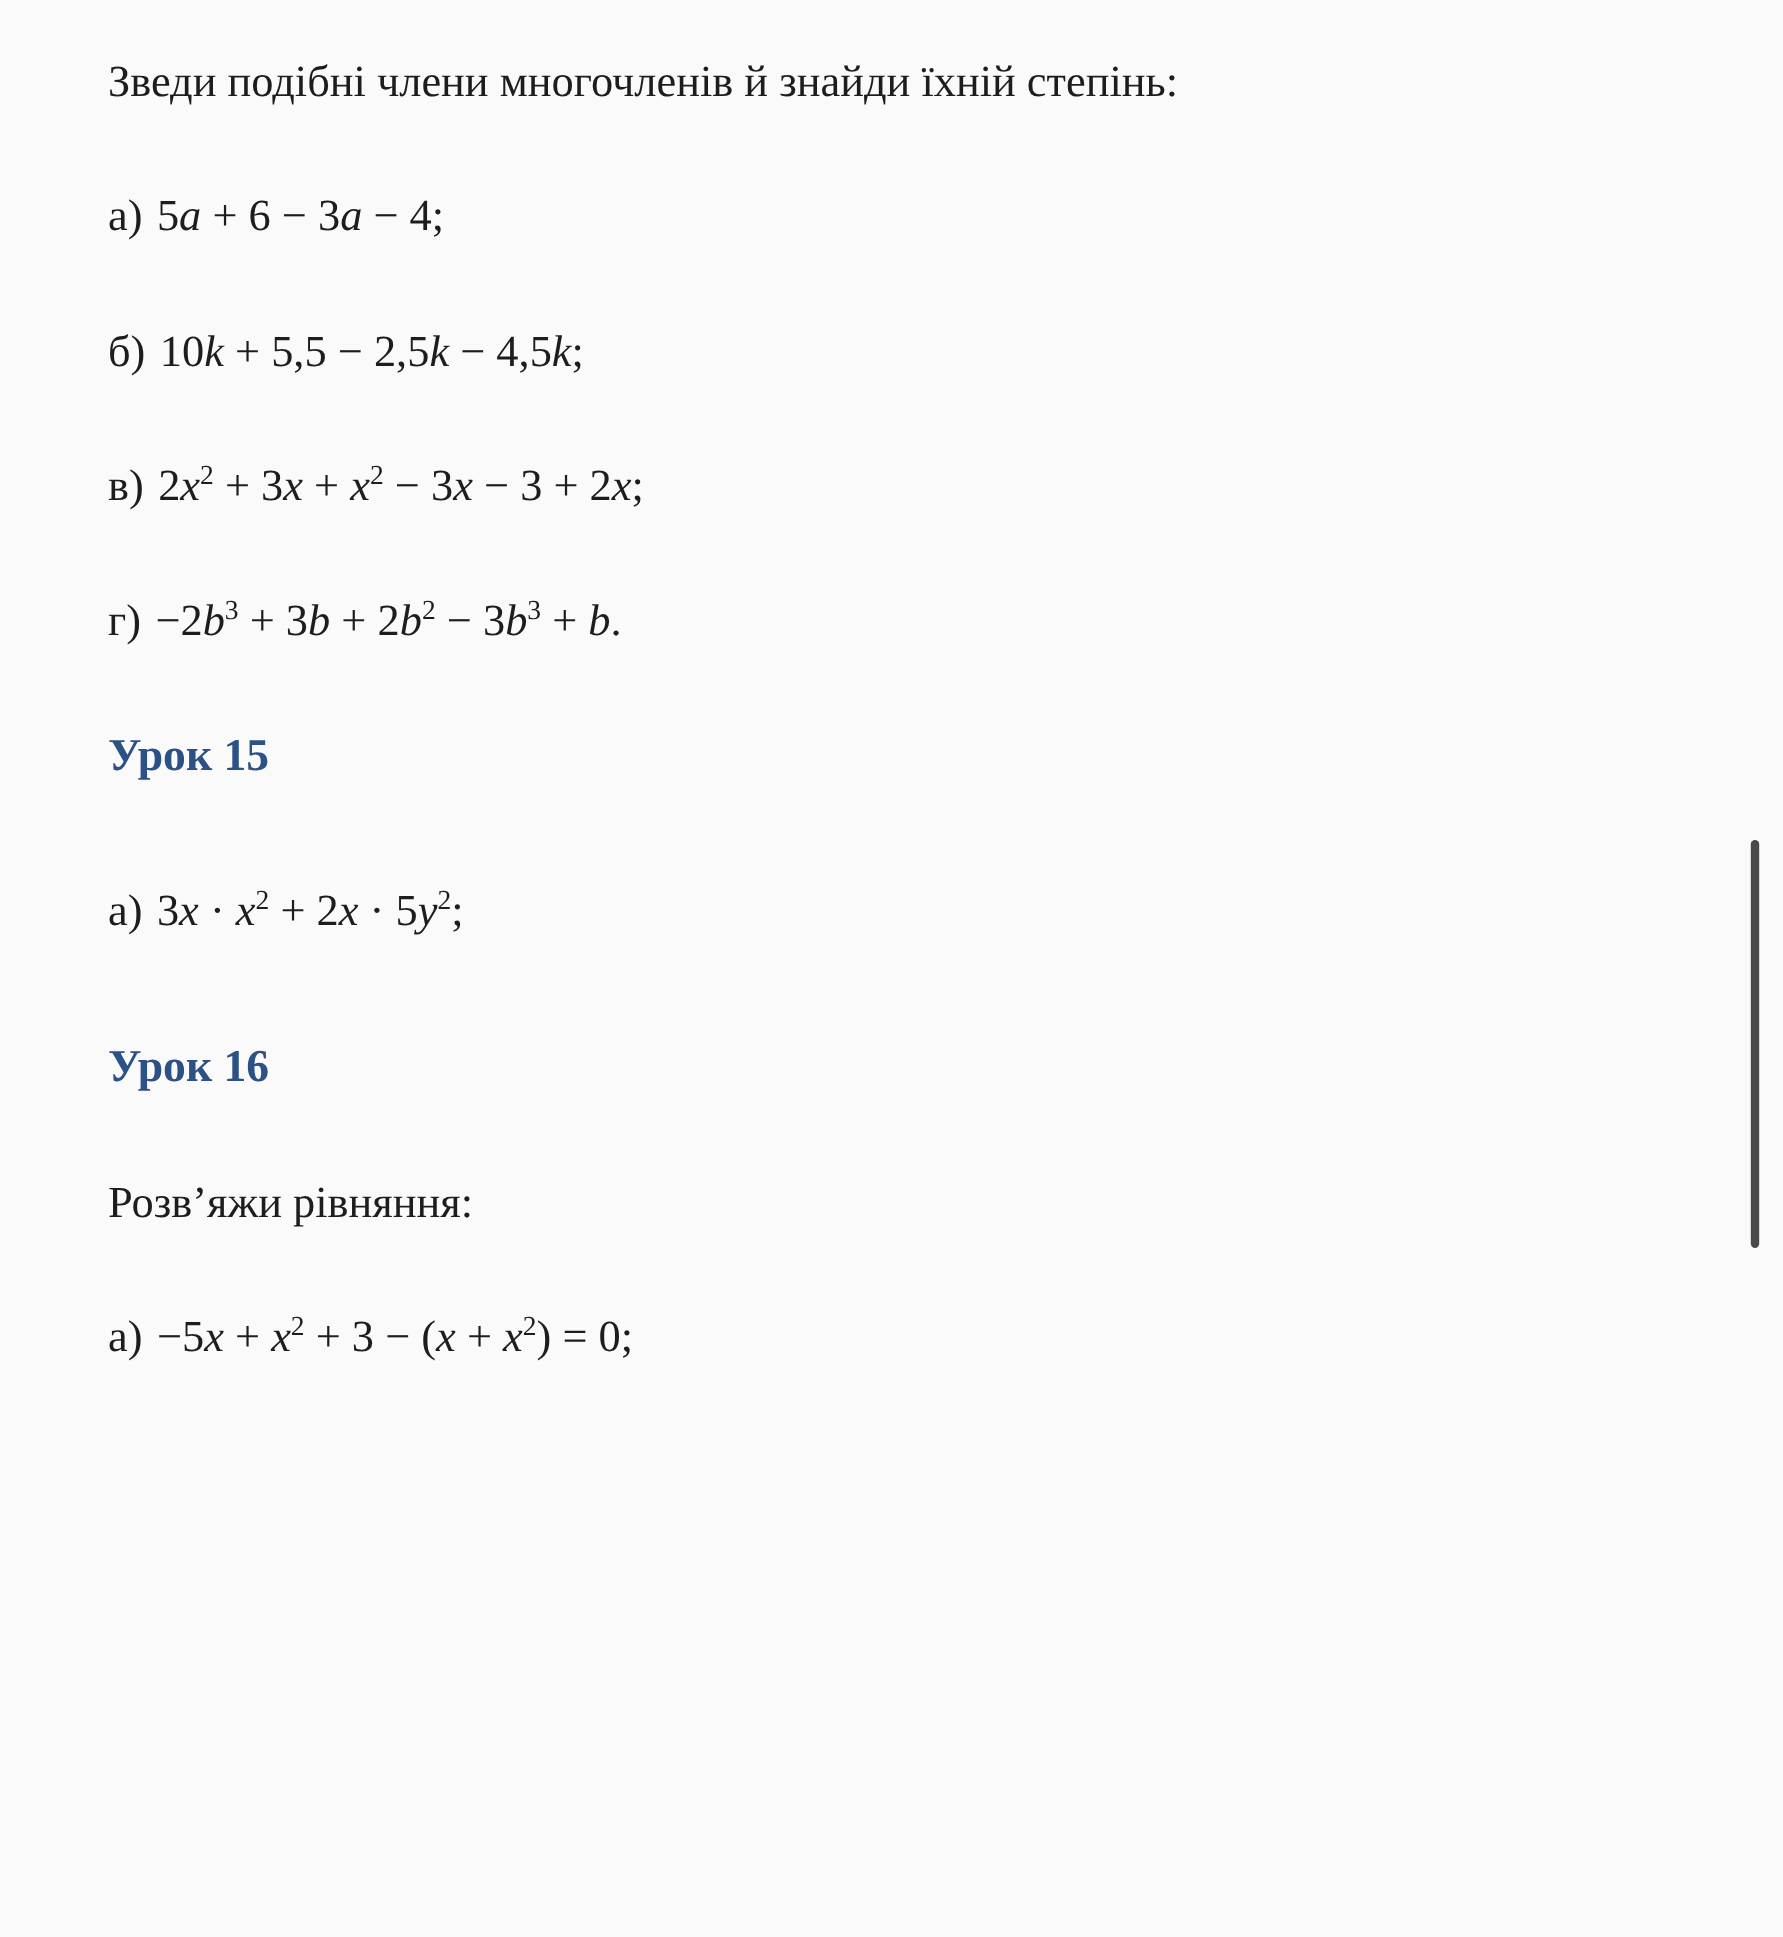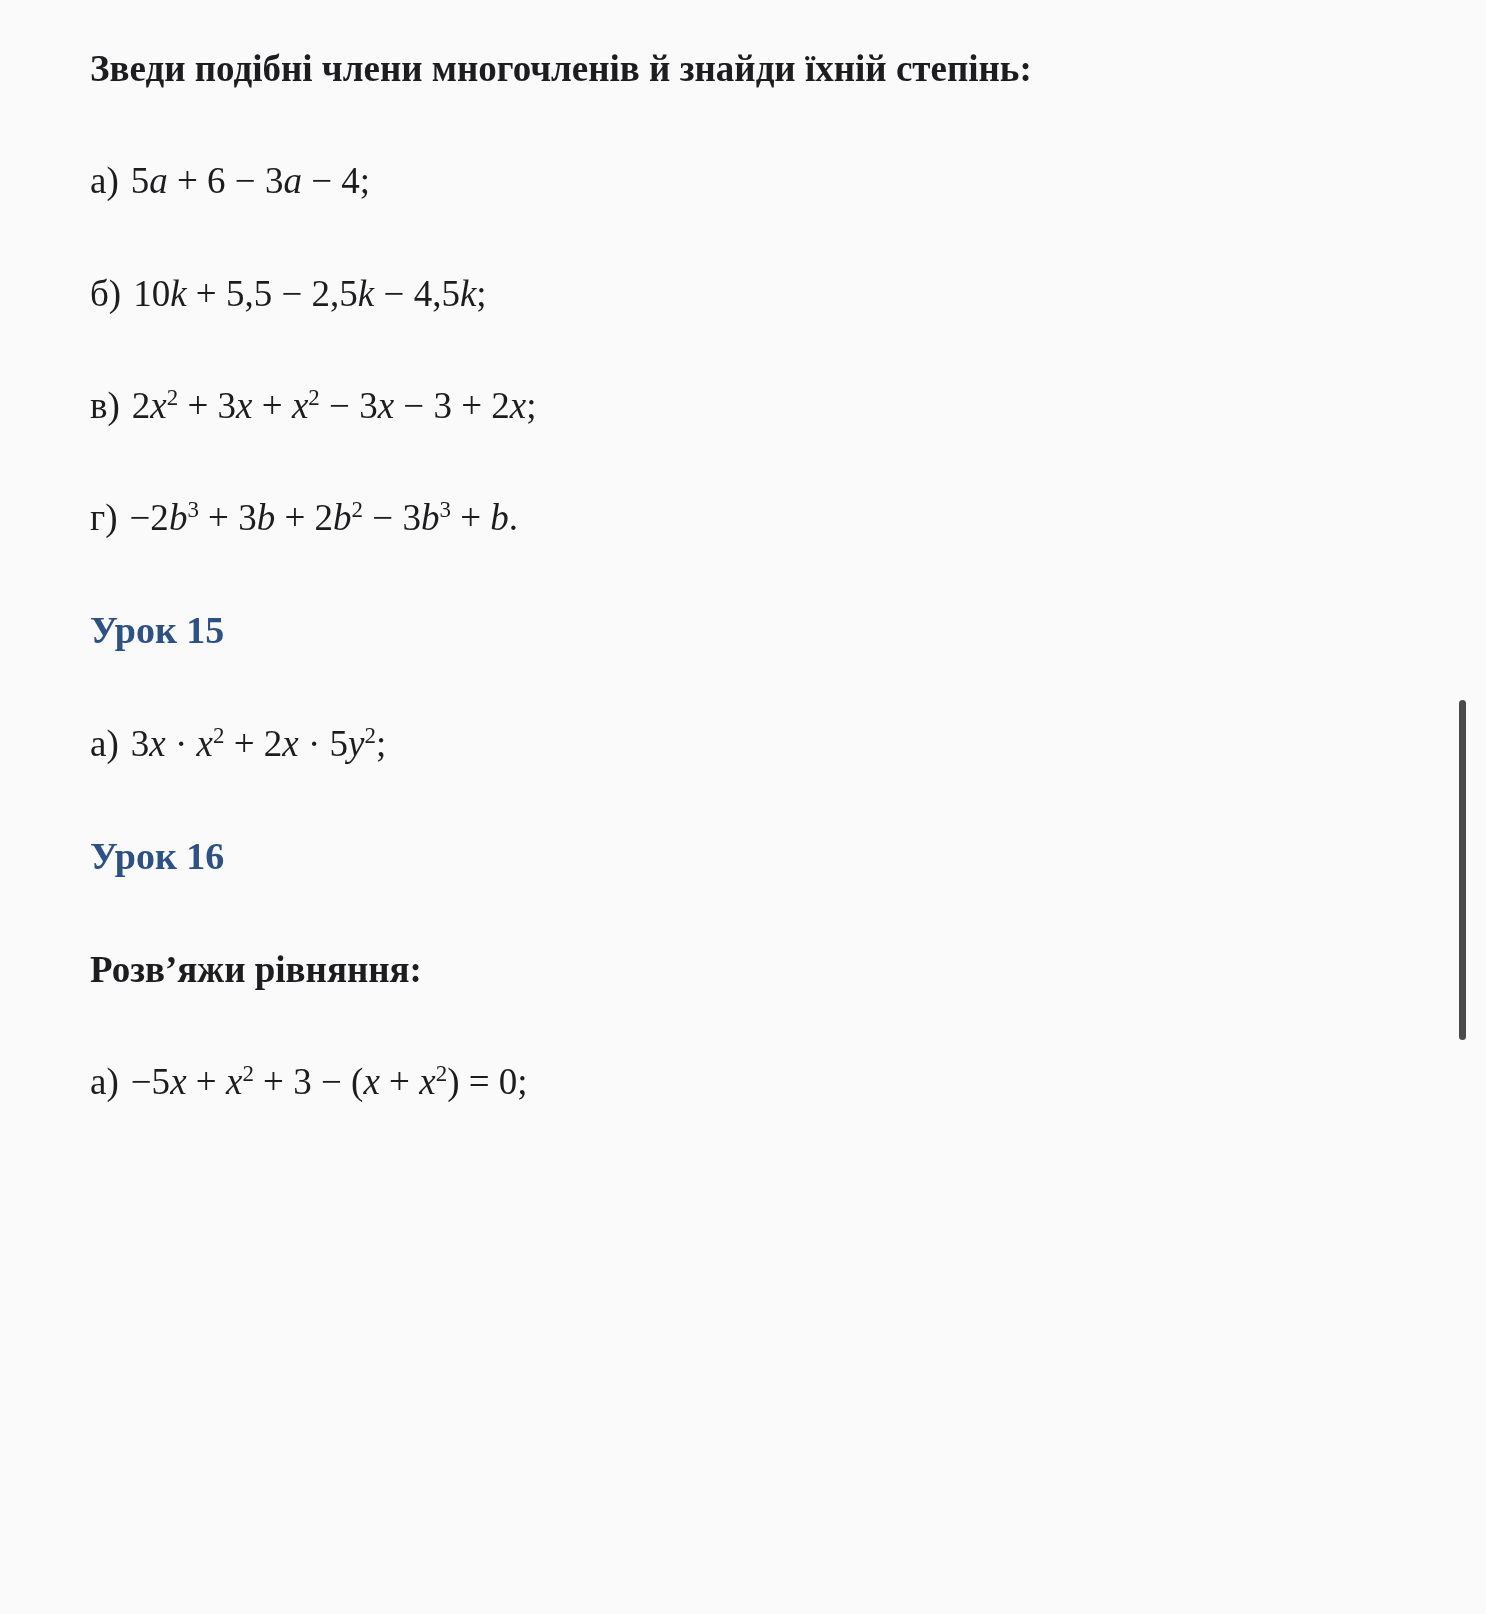--- a/index.html
+++ b/index.html
@@ -19,45 +19,45 @@
     position: relative;
     overflow: hidden;
   }
   .content {
     padding: 46px 120px 0 90px;
   }
   .prompt {
     font-size: 37px;
     line-height: 1.25;
     margin: 0 0 66px 0;
-    font-weight: 700;
+    font-weight: 400;
   }
   .line {
     font-size: 37px;
     line-height: 1.25;
-    margin: 0 0 66px 0;
+    margin: 16px 0 66px 0;
     white-space: nowrap;
   }
   .lbl {
     margin-right: 12px;
   }
   .expr i {
     font-style: italic;
   }
   sup {
     font-size: 0.62em;
     line-height: 0;
     vertical-align: super;
   }
   .lesson-heading {
     font-size: 38px;
     line-height: 1.25;
     font-weight: 700;
     color: var(--accent);
-    margin: 0 0 66px 0;
+    margin: 17px 0 66px 0;
   }
   .two-col {
     display: grid;
     grid-template-columns: 565px auto;
     column-gap: 0;
   }
   .two-col .line { margin-bottom: 66px; }
   .scroll-track {
     position: absolute;
     top: 0;

